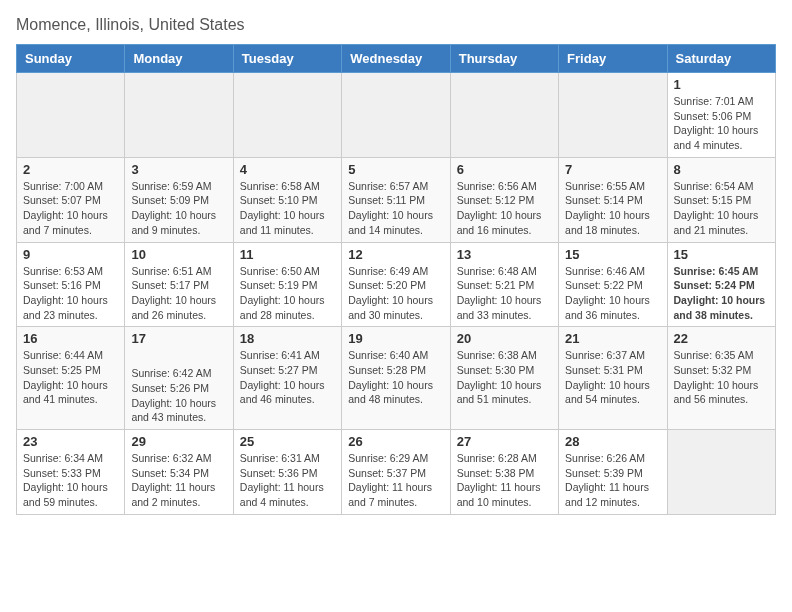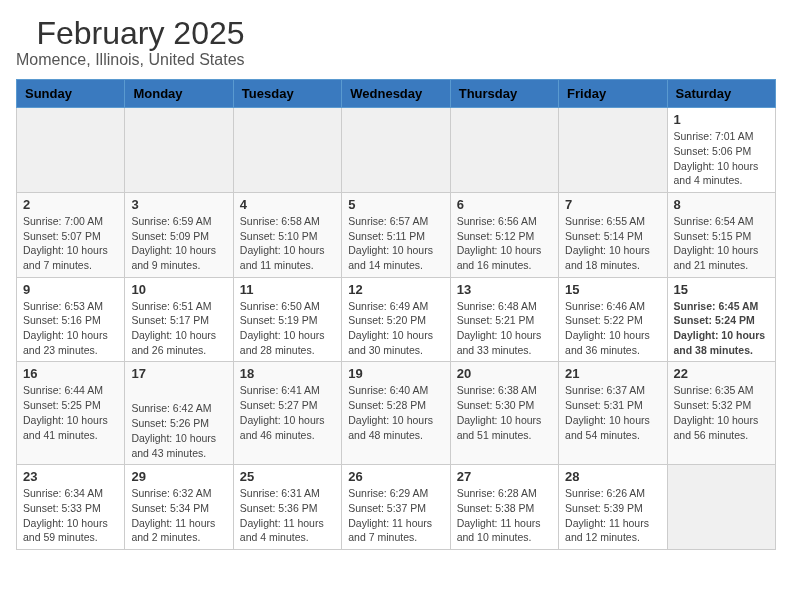--- a/index.html
+++ b/index.html
@@ -48,21 +48,21 @@
       font-weight: normal;
       color: #555;
     }
     .calendar {
       width: 100%;
       border-collapse: collapse;
       border: 1px solid #ccc;
     }
     .calendar th {
       background-color: #3a7abf;
-      color: #000000;
+      color: #ffffff;
       font-size: 13px;
       font-weight: bold;
       text-align: left;
       padding: 6px 8px;
       border: 1px solid #5a9ad0;
     }
     .calendar td {
       width: 108px;
       vertical-align: top;
       border: 1px solid #ccc;
@@ -88,21 +88,20 @@
     }
     .empty-cell {
       background: #f0f0f0 !important;
     }
   </style>
 </head>
 <body>
 
 <div class="header">
   <div class="title-block">
-    <h1>February 2025</h1>
     <h2>Momence, Illinois, United States</h2>
   </div>
 </div>
 
 <table class="calendar">
   <thead>
     <tr>
     <th>Sunday</th>
         <th>Monday</th>
         <th>Tuesday</th>

